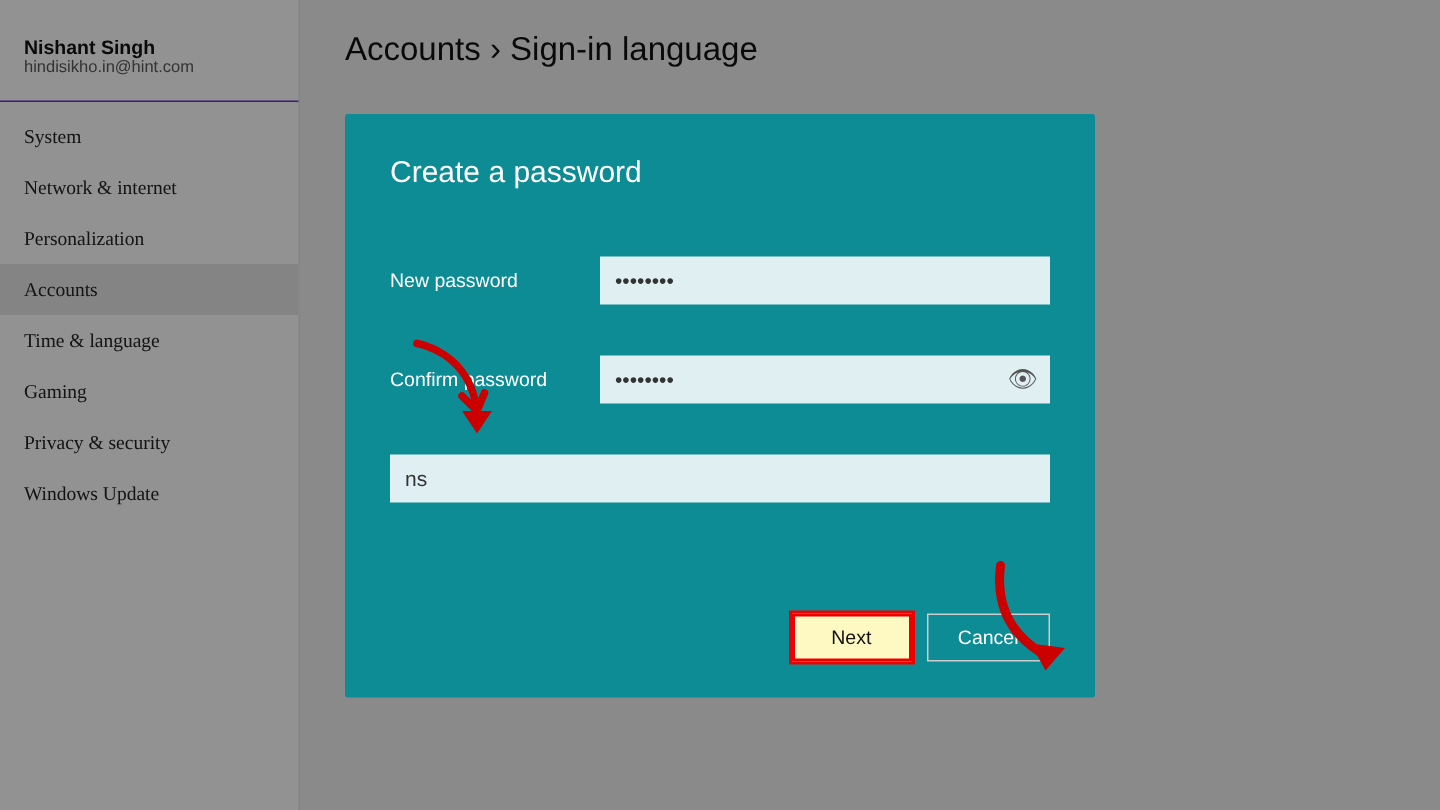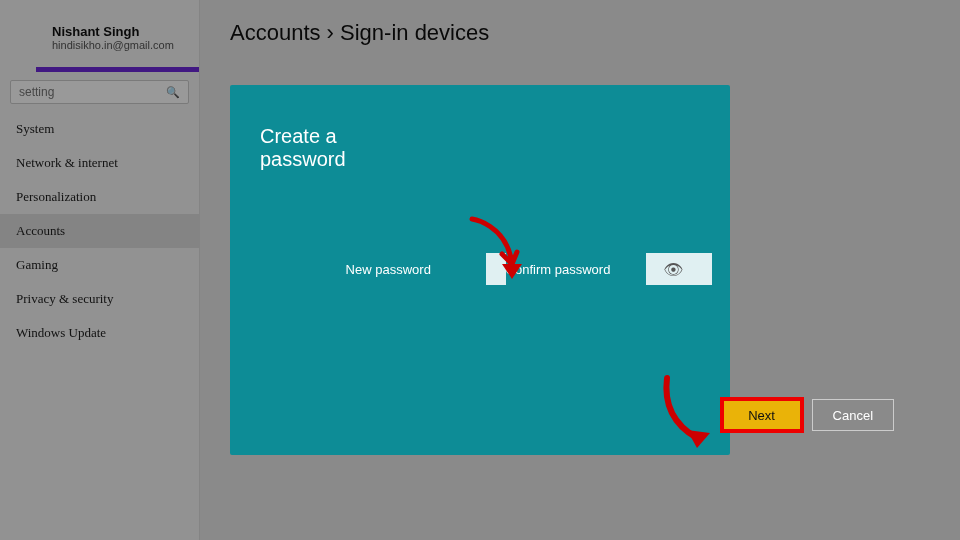--- a/index.html
+++ b/index.html
@@ -23,23 +23,22 @@
     .sidebar {
       width: 200px;
       background: #f3f3f3;
       padding: 10px 0;
       border-right: 1px solid #ddd;
       flex-shrink: 0;
     }
 
     .sidebar-user {
       padding: 14px 16px 16px;
-      border-bottom: 5px solid #6d28d9;
+      border-bottom: 1px solid #6d28d9;
       margin-bottom: 6px;
-      margin-left: 36px;
     }
 
     .sidebar-user-name {
       font-size: 13px;
       font-weight: 600;
       color: #111;
     }
 
     .sidebar-user-email {
       font-size: 11px;
@@ -108,23 +107,25 @@
       justify-content: center;
       z-index: 10;
     }
 
     
     .dialog {
       background: #0d8c96;
       width: 500px;
       min-height: 370px;
       border-radius: 2px;
-      padding: 40px 30px 24px;
+      padding: 28px 30px 24px;
       position: relative;
       display: flex;
+      flex-direction: column;
+      gap: 16px;
     }
 
     .dialog-title {
       font-size: 20px;
       font-weight: 400;
       color: #fff;
       margin-bottom: 28px;
     }
 
     .form-group {
@@ -182,21 +183,21 @@
     .btn {
       padding: 6px 20px;
       font-size: 13px;
       cursor: pointer;
       border: none;
       min-width: 80px;
       height: 32px;
     }
 
     .btn-next {
-      background: #eab308;
+      background: #fef9c3;
       color: #111;
       border: 2px solid #e00;
       box-shadow: 0 0 0 2px #e00;
     }
 
     .btn-cancel {
       background: transparent;
       color: #fff;
       border: 1px solid #ccc;
     }
@@ -210,50 +211,49 @@
       pointer-events: none;
     }
   </style>
 </head>
 <body>
 
 <div class="settings-bg">
   <div class="sidebar">
     <div class="sidebar-user">
       <div class="sidebar-user-name">Nishant Singh</div>
-      <div class="sidebar-user-email">hindisikho.in@gmail.com</div>
-    </div>
-    <div class="sidebar-search">
-      <input type="text" readonly="" placeholder="setting" style="">
-      <span class="sidebar-search-icon">🔍</span>
+      <div class="sidebar-user-email">hindisikho.in@hint.com</div>
     </div>
     <div class="sidebar-item">
       <span>System</span>
     </div>
     <div class="sidebar-item">
       <span>Network &amp; internet</span>
     </div>
     <div class="sidebar-item">
       <span>Personalization</span>
     </div>
     <div class="sidebar-item active">
       <span>Accounts</span>
     </div>
     <div class="sidebar-item">
+      <span>Time &amp; language</span>
+    </div>
+    <div class="sidebar-item">
       <span>Gaming</span>
     </div>
     <div class="sidebar-item">
       <span>Privacy &amp; security</span>
     </div>
     <div class="sidebar-item">
       <span>Windows Update</span>
     </div>
   </div>
   <div class="main-content">
-    <div class="main-title">Accounts › Sign-in devices</div>
+    <div class="main-title">Accounts › Sign-in language</div>
   </div>
 </div>
 
 <div class="overlay">
   <div class="dialog">
     <div class="dialog-title">Create a password</div>
 
     <div class="form-group">
       <div class="form-label">New password</div>
       <div class="form-input-wrapper">

